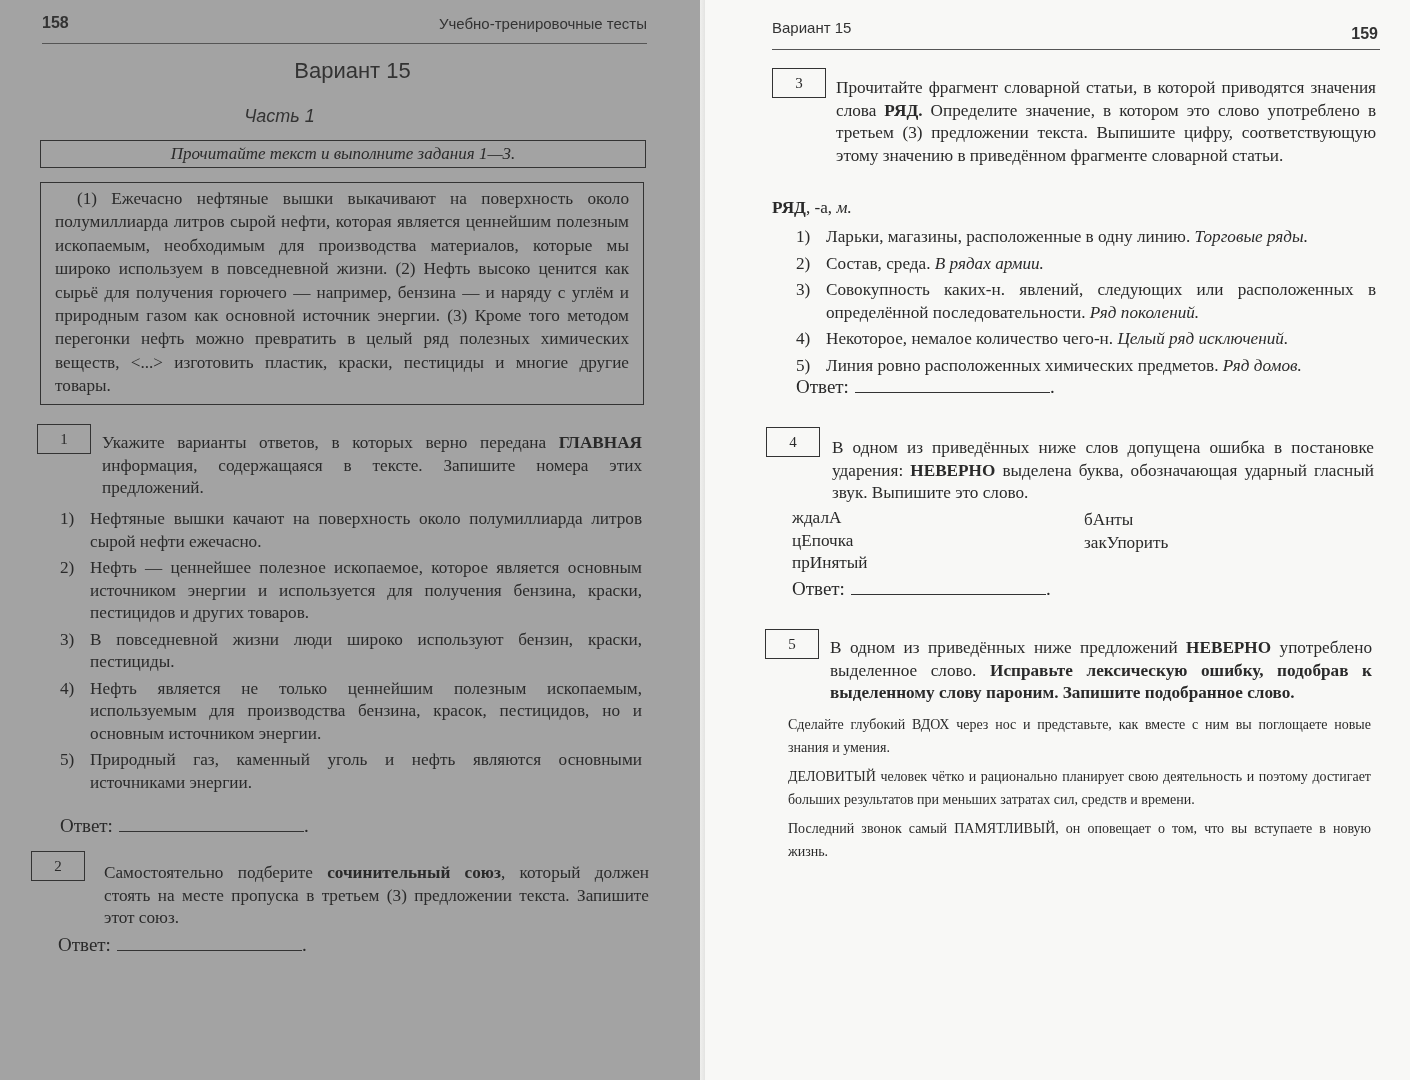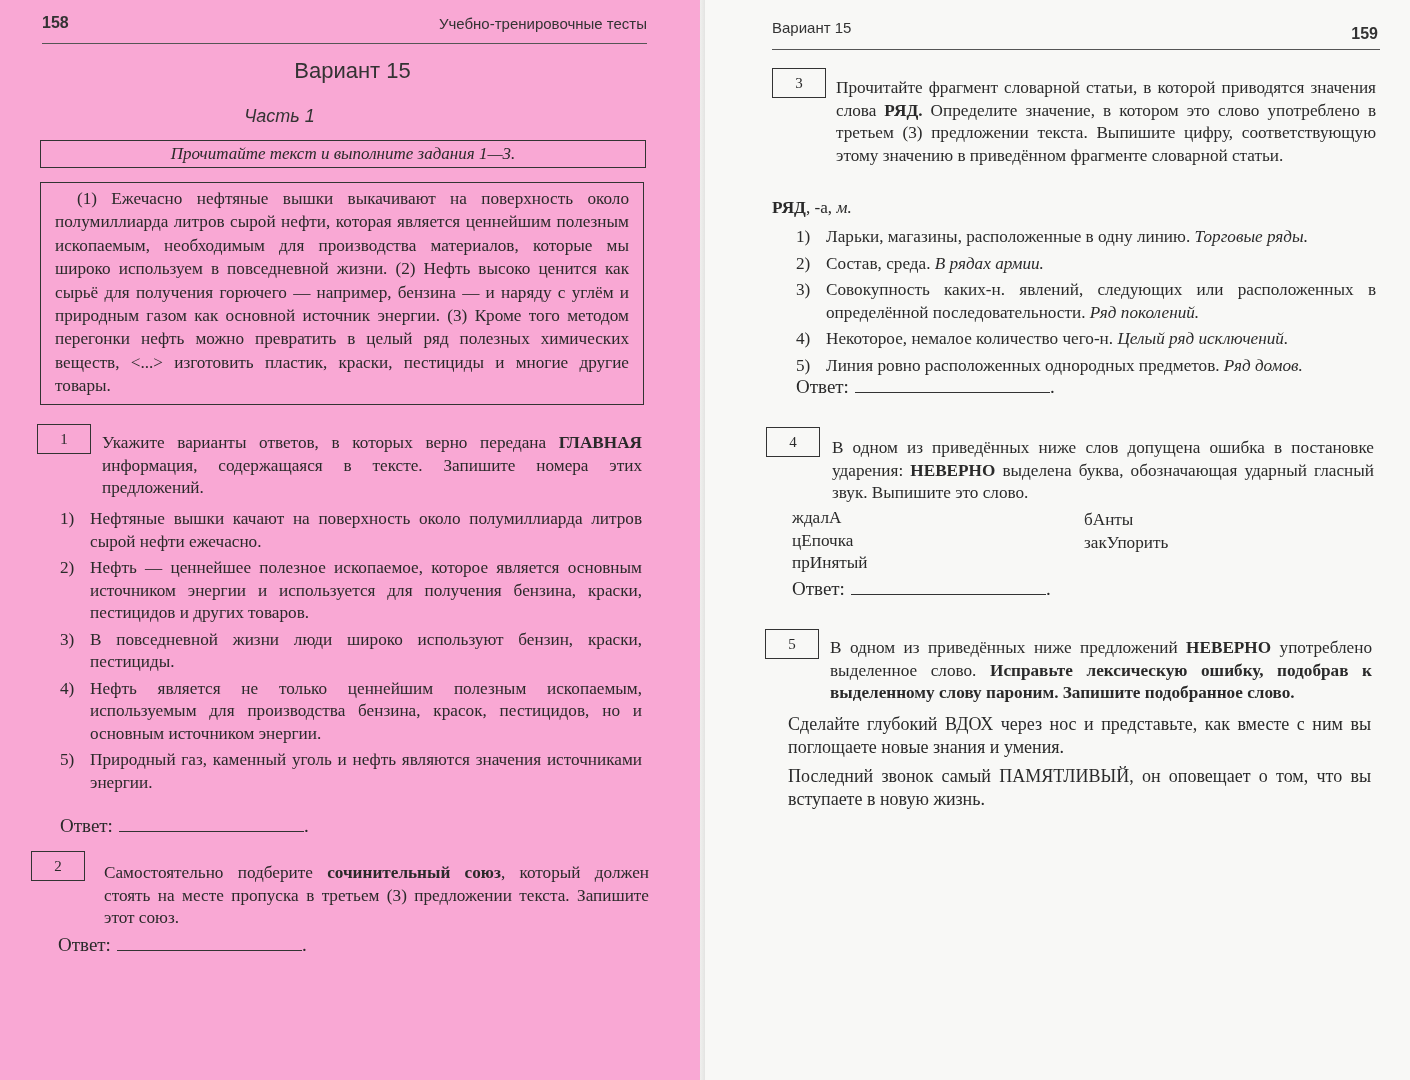--- a/index.html
+++ b/index.html
@@ -1,18 +1,18 @@
 <!DOCTYPE html>
 <html><head>
 <meta charset="utf-8">
 <style>
   html, body { margin:0; padding:0; }
   body { width:1410px; height:1080px; background:#f4f4f2; position:relative; overflow:hidden;
          font-family:"Liberation Serif", "DejaVu Serif", serif; color:#2a2a2a; }
-  .page { position:absolute; top:0; height:1080px; background:#f9a8d4; }
+  .page { position:absolute; top:0; height:1080px; background:#a3a3a3; }
   .page.left { left:0; width:705px; }
   .page.right { left:705px; width:705px; background:#f8f8f6; }
   .gutter { position:absolute; left:700px; top:0; width:10px; height:1080px;
             background:linear-gradient(to right,#f0f0ee,#e4e4e2,#f0f0ee); }
   .runhead { position:absolute; font-family:"Liberation Sans","DejaVu Sans",sans-serif; font-size:15px; color:#333; }
   .pnum { font-weight:bold; font-size:16px; }
   .rule { position:absolute; height:1px; background:#555; }
   .title { position:absolute; left:0; width:705px; text-align:center;
            font-family:"Liberation Sans","DejaVu Sans",sans-serif; font-size:22px; color:#333; }
   .subtitle { position:absolute; left:0; width:559px; text-align:center; font-style:italic;
@@ -28,21 +28,21 @@
   .opts { position:absolute; font-size:17.2px; line-height:22.5px; }
   .opt { display:flex; margin-bottom:4px; text-align:justify; }
   .opt .n { width:30px; flex:none; }
   .opt .t { flex:1; }
   .answer { position:absolute; font-size:19px; }
   .answer .line { display:inline-block; width:185px; border-bottom:1px solid #333; height:14px; margin-left:6px; vertical-align:baseline; }
   b { font-weight:bold; }
   i { font-style:italic; }
   .dict-head { position:absolute; left:772px; top:198px; font-size:17.2px; }
   .words { position:absolute; font-size:17.2px; line-height:22.5px; }
-  .sent { position:absolute; left:788px; width:583px; font-size:18px; line-height:23px; text-align:justify; }
+  .sent { position:absolute; left:788px; width:583px; font-size:14px; line-height:23px; text-align:justify; }
   .sent p { margin:0 0 6px 0; }
 </style>
 </head>
 <body>
 
 <div class="page left">
   <div class="runhead pnum" style="left:42px; top:14px;">158</div>
   <div class="runhead" style="right:58px; top:15px;">Учебно-тренировочные тесты</div>
   <div class="rule" style="left:42px; top:43px; width:605px;"></div>
 
@@ -70,21 +70,21 @@
     <div class="opt">
         <span class="n">3)</span>
         <span class="t">В повседневной жизни люди широко используют бензин, краски, пестициды.</span>
       </div>
     <div class="opt">
         <span class="n">4)</span>
         <span class="t">Нефть является не только ценнейшим полезным ископаемым, используемым для производства бензина, красок, пестицидов, но и основным источником энергии.</span>
       </div>
     <div class="opt">
         <span class="n">5)</span>
-        <span class="t">Природный газ, каменный уголь и нефть являются значения источниками энергии.</span>
+        <span class="t">Природный газ, каменный уголь и нефть являются основными источниками энергии.</span>
       </div>
   </div>
   <div class="answer" style="left:60px; top:815px;">
     <span>Ответ:</span><span class="line"></span>.
   </div>
 
   <div class="qnum" style="left:31px; top:851px;">2</div>
   <div class="qtext" style="left:104px; top:862px; width:545px;">
     <span>Самостоятельно подберите </span><b>сочинительный союз</b><span>, который должен стоять на месте пропуска в третьем (3) предложении текста. Запишите этот союз.</span>
   </div>
@@ -120,21 +120,21 @@
   <div class="opt">
       <span class="n">3)</span>
       <span class="t"><span>Совокупность каких-н. явлений, следующих или расположенных в определённой последовательности. </span><i>Ряд поколений.</i></span>
     </div>
   <div class="opt">
       <span class="n">4)</span>
       <span class="t"><span>Некоторое, немалое количество чего-н. </span><i>Целый ряд исключений.</i></span>
     </div>
   <div class="opt">
       <span class="n">5)</span>
-      <span class="t"><span>Линия ровно расположенных однородных предметов. </span><i>Ряд домов.</i></span>
+      <span class="t"><span>Линия ровно расположенных химических предметов. </span><i>Ряд домов.</i></span>
     </div>
 </div>
 <div class="answer" style="left:796px; top:376px;">
   <span>Ответ:</span><span class="line" style="width:195px;"></span>.
 </div>
 
 <div class="qnum" style="left:766px; top:427px;">4</div>
 <div class="qtext" style="left:832px; top:437px; width:542px;">
   <span>В одном из приведённых ниже слов допущена ошибка в постановке ударения: </span><b>НЕВЕРНО</b><span> выделена буква, обозначающая ударный гласный звук. Выпишите это слово.</span>
 </div>
@@ -150,14 +150,15 @@
 <div class="answer" style="left:792px; top:578px;">
   <span>Ответ:</span><span class="line" style="width:195px;"></span>.
 </div>
 
 <div class="qnum" style="left:765px; top:629px;">5</div>
 <div class="qtext" style="left:830px; top:637px; width:542px;">
   <span>В одном из приведённых ниже предложений </span><b>НЕВЕРНО</b><span> употреблено выделенное слово. </span><b>Исправьте лексическую ошибку, подобрав к выделенному слову пароним. Запишите подобранное слово.</b>
 </div>
 <div class="sent" style="top:713px;">
   <p>Сделайте глубокий ВДОХ через нос и представьте, как вместе с ним вы поглощаете новые знания и умения.</p>
+  <p>ДЕЛОВИТЫЙ человек чётко и рационально  планирует свою деятельность и поэтому достигает больших результатов при меньших затратах сил, средств и времени.</p>
   <p>Последний звонок самый ПАМЯТЛИВЫЙ, он оповещает о том, что вы вступаете в новую жизнь.</p>
 </div>
 
 </body></html>

